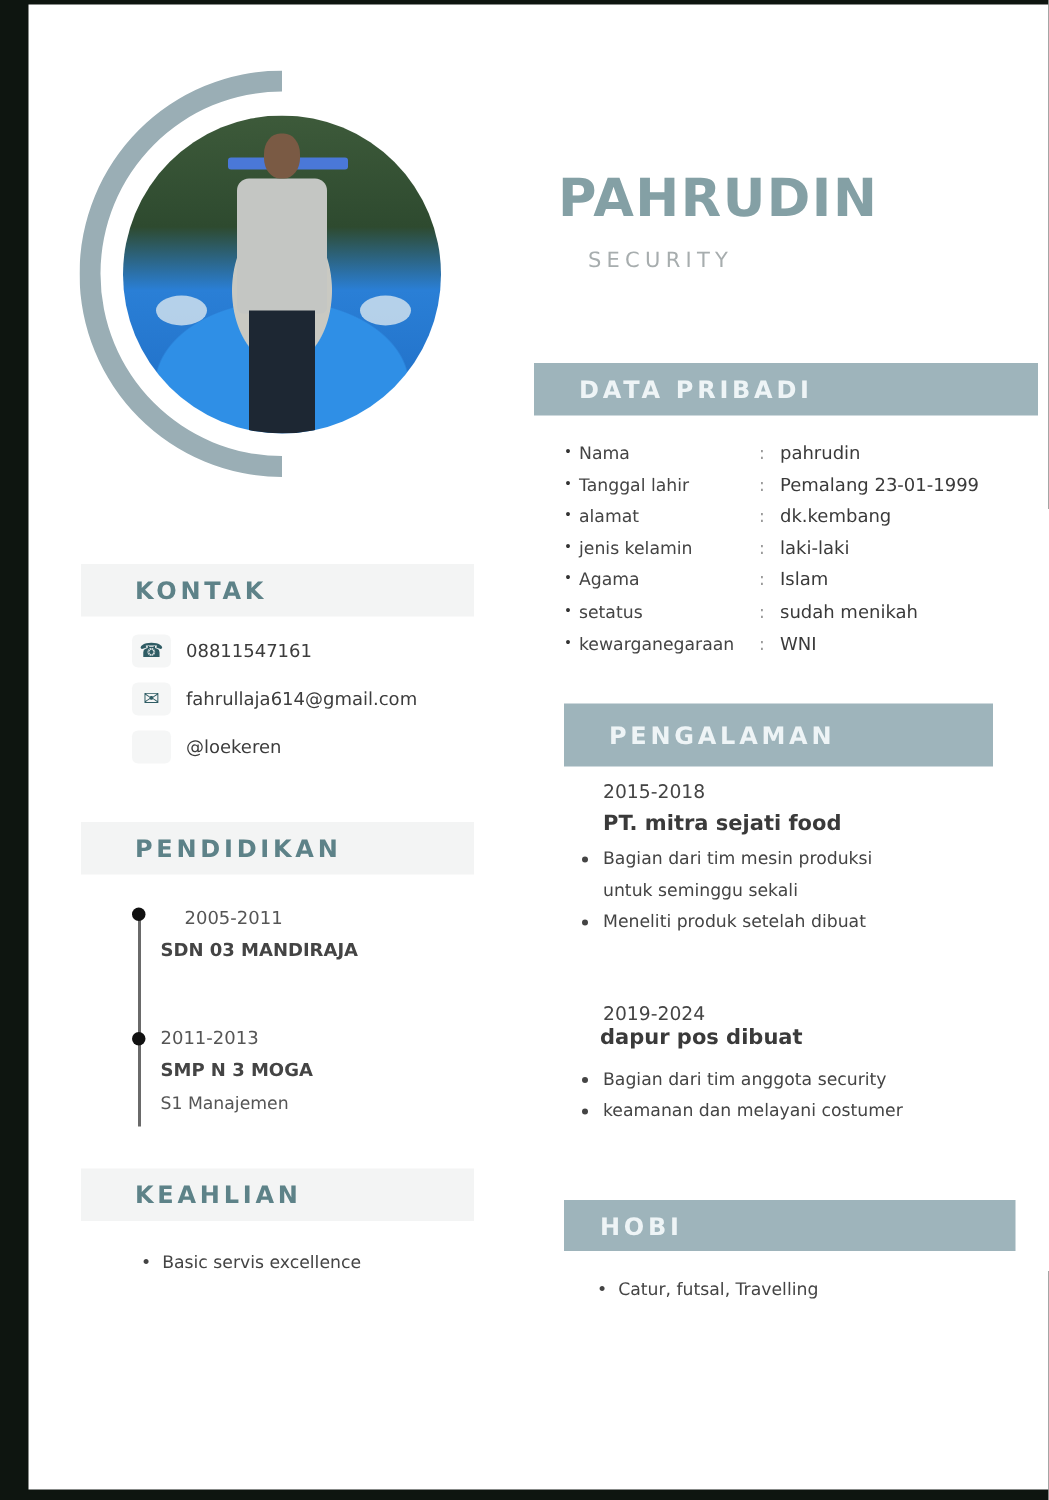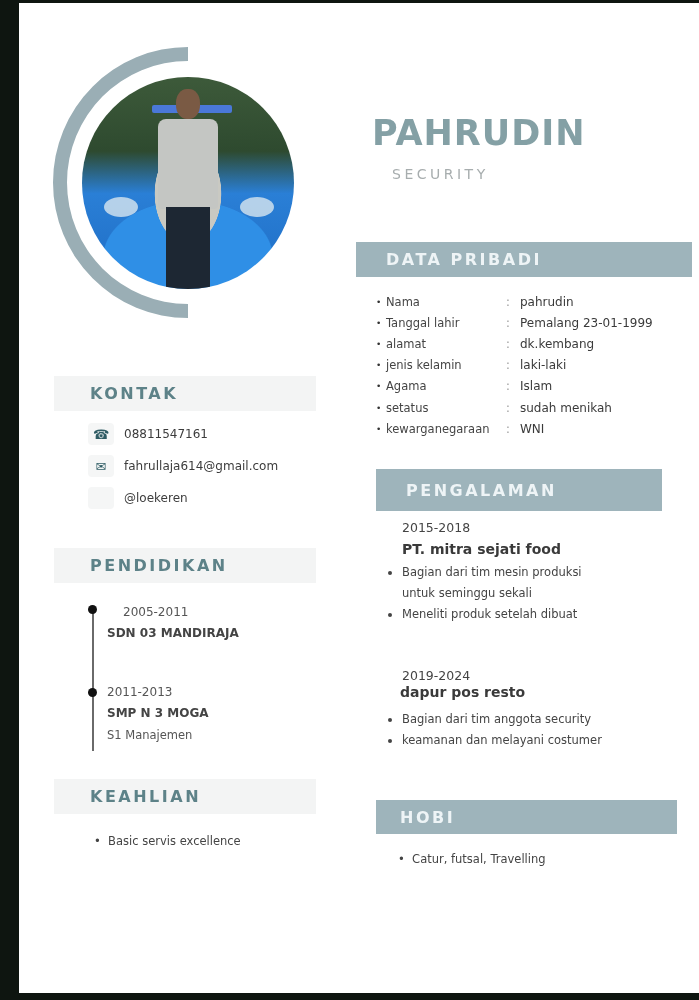--- a/index.html
+++ b/index.html
@@ -194,21 +194,21 @@
 </div>
 
 <div class="exp-year" style="top:520px;">2015-2018</div>
 <div class="exp-company" style="top:541px;">PT. mitra sejati food</div>
 <ul class="exp-bullets" style="top:562px;">
   <li>Bagian dari tim mesin produksi untuk seminggu sekali</li>
   <li>Meneliti produk setelah dibuat</li>
 </ul>
 
 <div class="exp-year" style="top:668px;">2019-2024</div>
-<div class="exp-company" style="left:400px; top:684px;">dapur pos resto</div>
+<div class="exp-company" style="left:400px; top:684px;">dapur pos dibuat</div>
 <ul class="exp-bullets" style="top:709px;">
   <li>Bagian dari tim anggota security</li>
   <li>keamanan dan melayani costumer</li>
 </ul>
 
 <div class="hdr-dark" style="left:376px; top:800px; width:301px; height:34px; padding-left:24px;">
   <span>HOBI</span>
 </div>
 <div class="hobby">
   <span>•</span>&nbsp;&nbsp;<span>Catur, futsal, Travelling</span>

